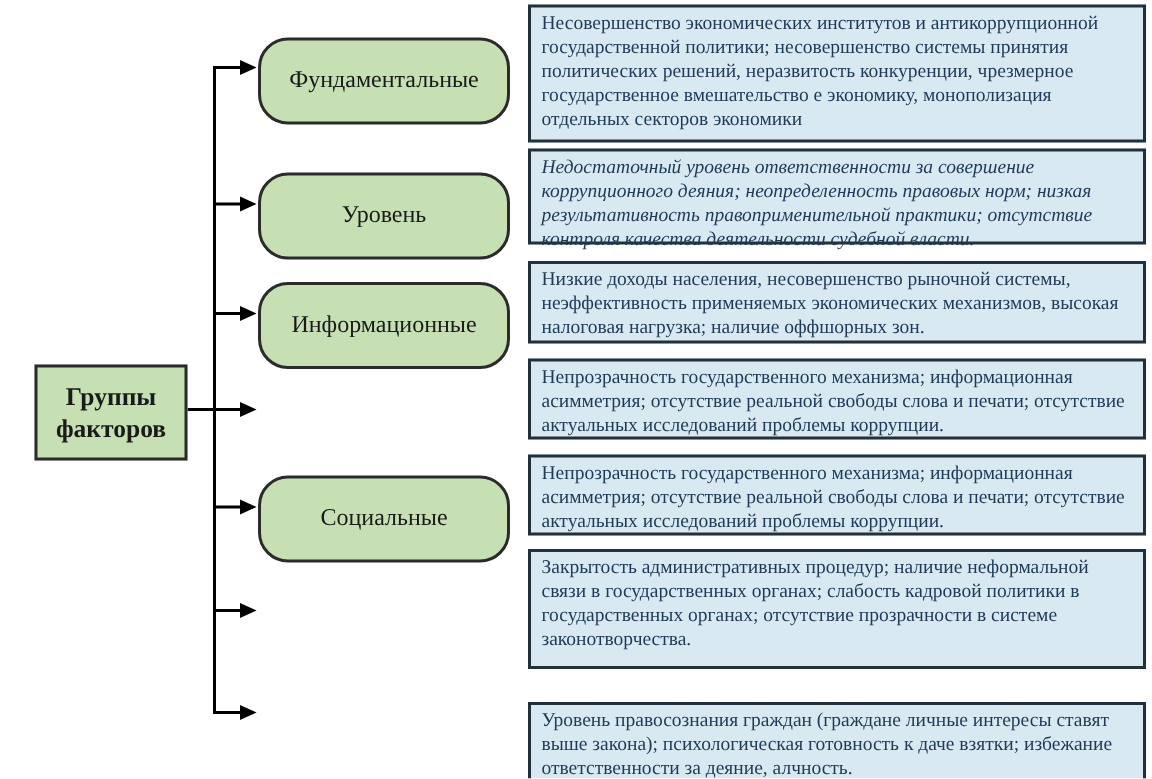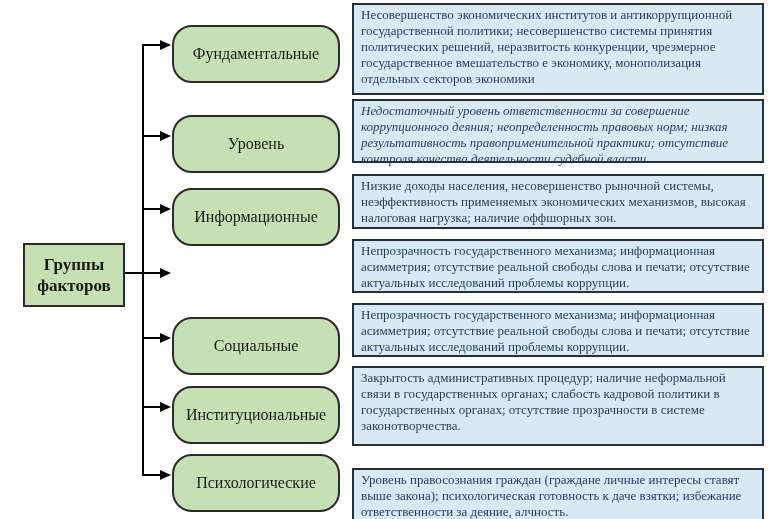--- a/index.html
+++ b/index.html
@@ -92,22 +92,20 @@
   <div class="arrowhead" style="top:333px"></div>
   <div class="arrowhead" style="top:402px"></div>
   <div class="arrowhead" style="top:470px"></div>
 
   <div class="root-box">Группы факторов</div>
 
   <div class="pill" style="top:25px">Фундаментальные</div>
   <div class="pill" style="top:115px">Уровень</div>
   <div class="pill" style="top:188px">Информационные</div>
   <div class="pill" style="top:317px">Социальные</div>
-  <div class="pill" style="top:386px">Институциональные</div>
-  <div class="pill" style="top:454px">Психологические</div>
 
   <div class="desc" style="top:3px;height:92px;">Несовершенство экономических институтов и антикоррупционной государственной политики; несовершенство системы принятия политических решений, неразвитость конкуренции, чрезмерное государственное вмешательство е экономику, монополизация отдельных секторов экономики</div>
   <div class="desc" style="top:99px;height:64px;font-style:italic;">Недостаточный уровень ответственности за совершение коррупционного деяния; неопределенность правовых норм; низкая результативность правоприменительной практики; отсутствие контроля качества деятельности судебной власти.</div>
   <div class="desc" style="top:174px;height:55px;">Низкие доходы населения, несовершенство рыночной системы, неэффективность применяемых экономических механизмов, высокая налоговая нагрузка; наличие оффшорных зон.</div>
   <div class="desc" style="top:239px;height:54px;">Непрозрачность государственного механизма; информационная асимметрия; отсутствие реальной свободы слова и печати; отсутствие актуальных исследований проблемы коррупции.</div>
   <div class="desc" style="top:303px;height:54px;">Непрозрачность государственного механизма; информационная асимметрия; отсутствие реальной свободы слова и печати; отсутствие актуальных исследований проблемы коррупции.</div>
   <div class="desc" style="top:366px;height:80px;">Закрытость административных процедур; наличие неформальной связи в государственных органах; слабость кадровой политики в государственных органах; отсутствие прозрачности в системе законотворчества.</div>
   <div class="desc" style="top:468px;height:55px;">Уровень правосознания граждан (граждане личные интересы ставят выше закона); психологическая готовность к даче взятки; избежание ответственности за деяние, алчность.</div>
 
 </div>

